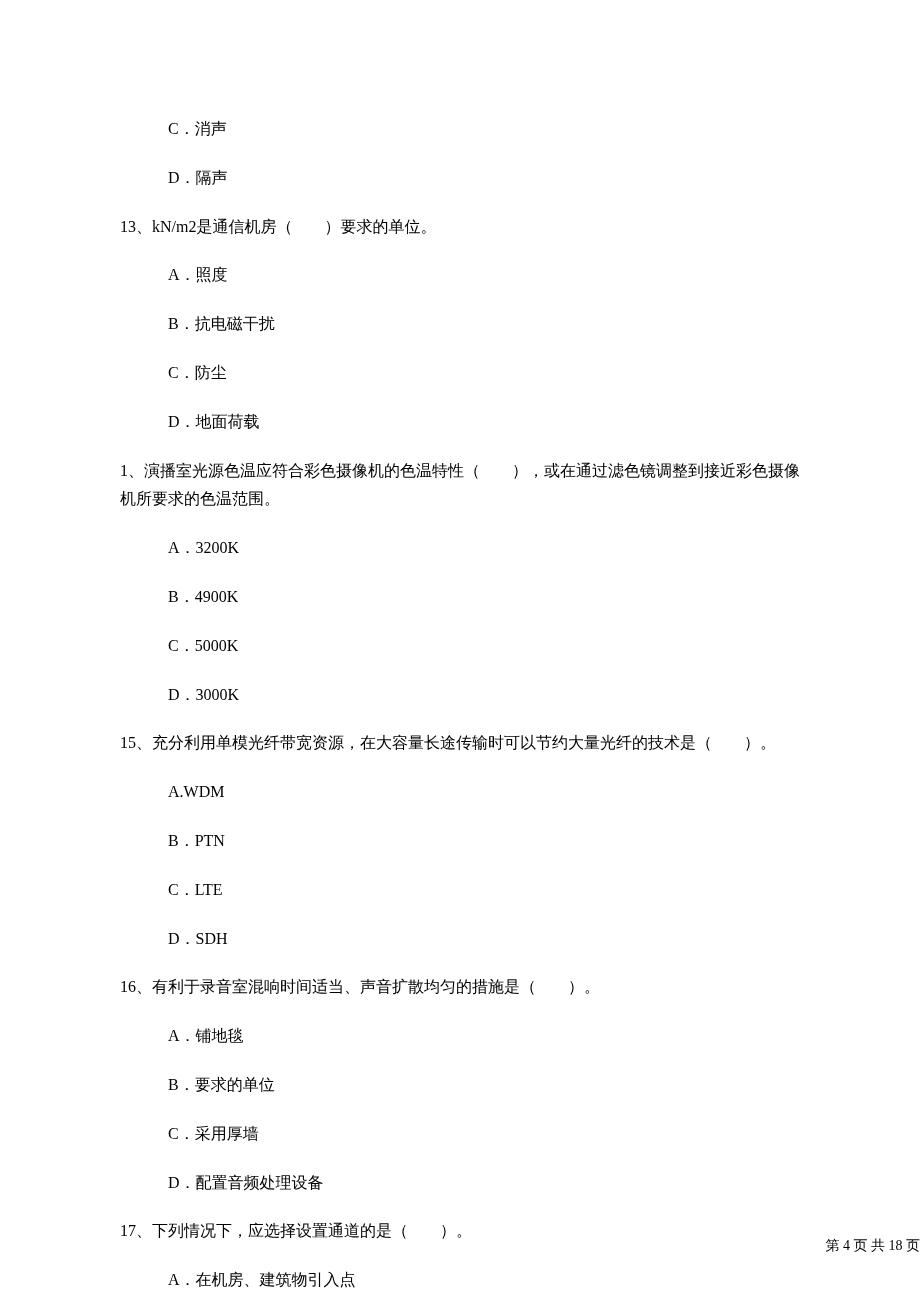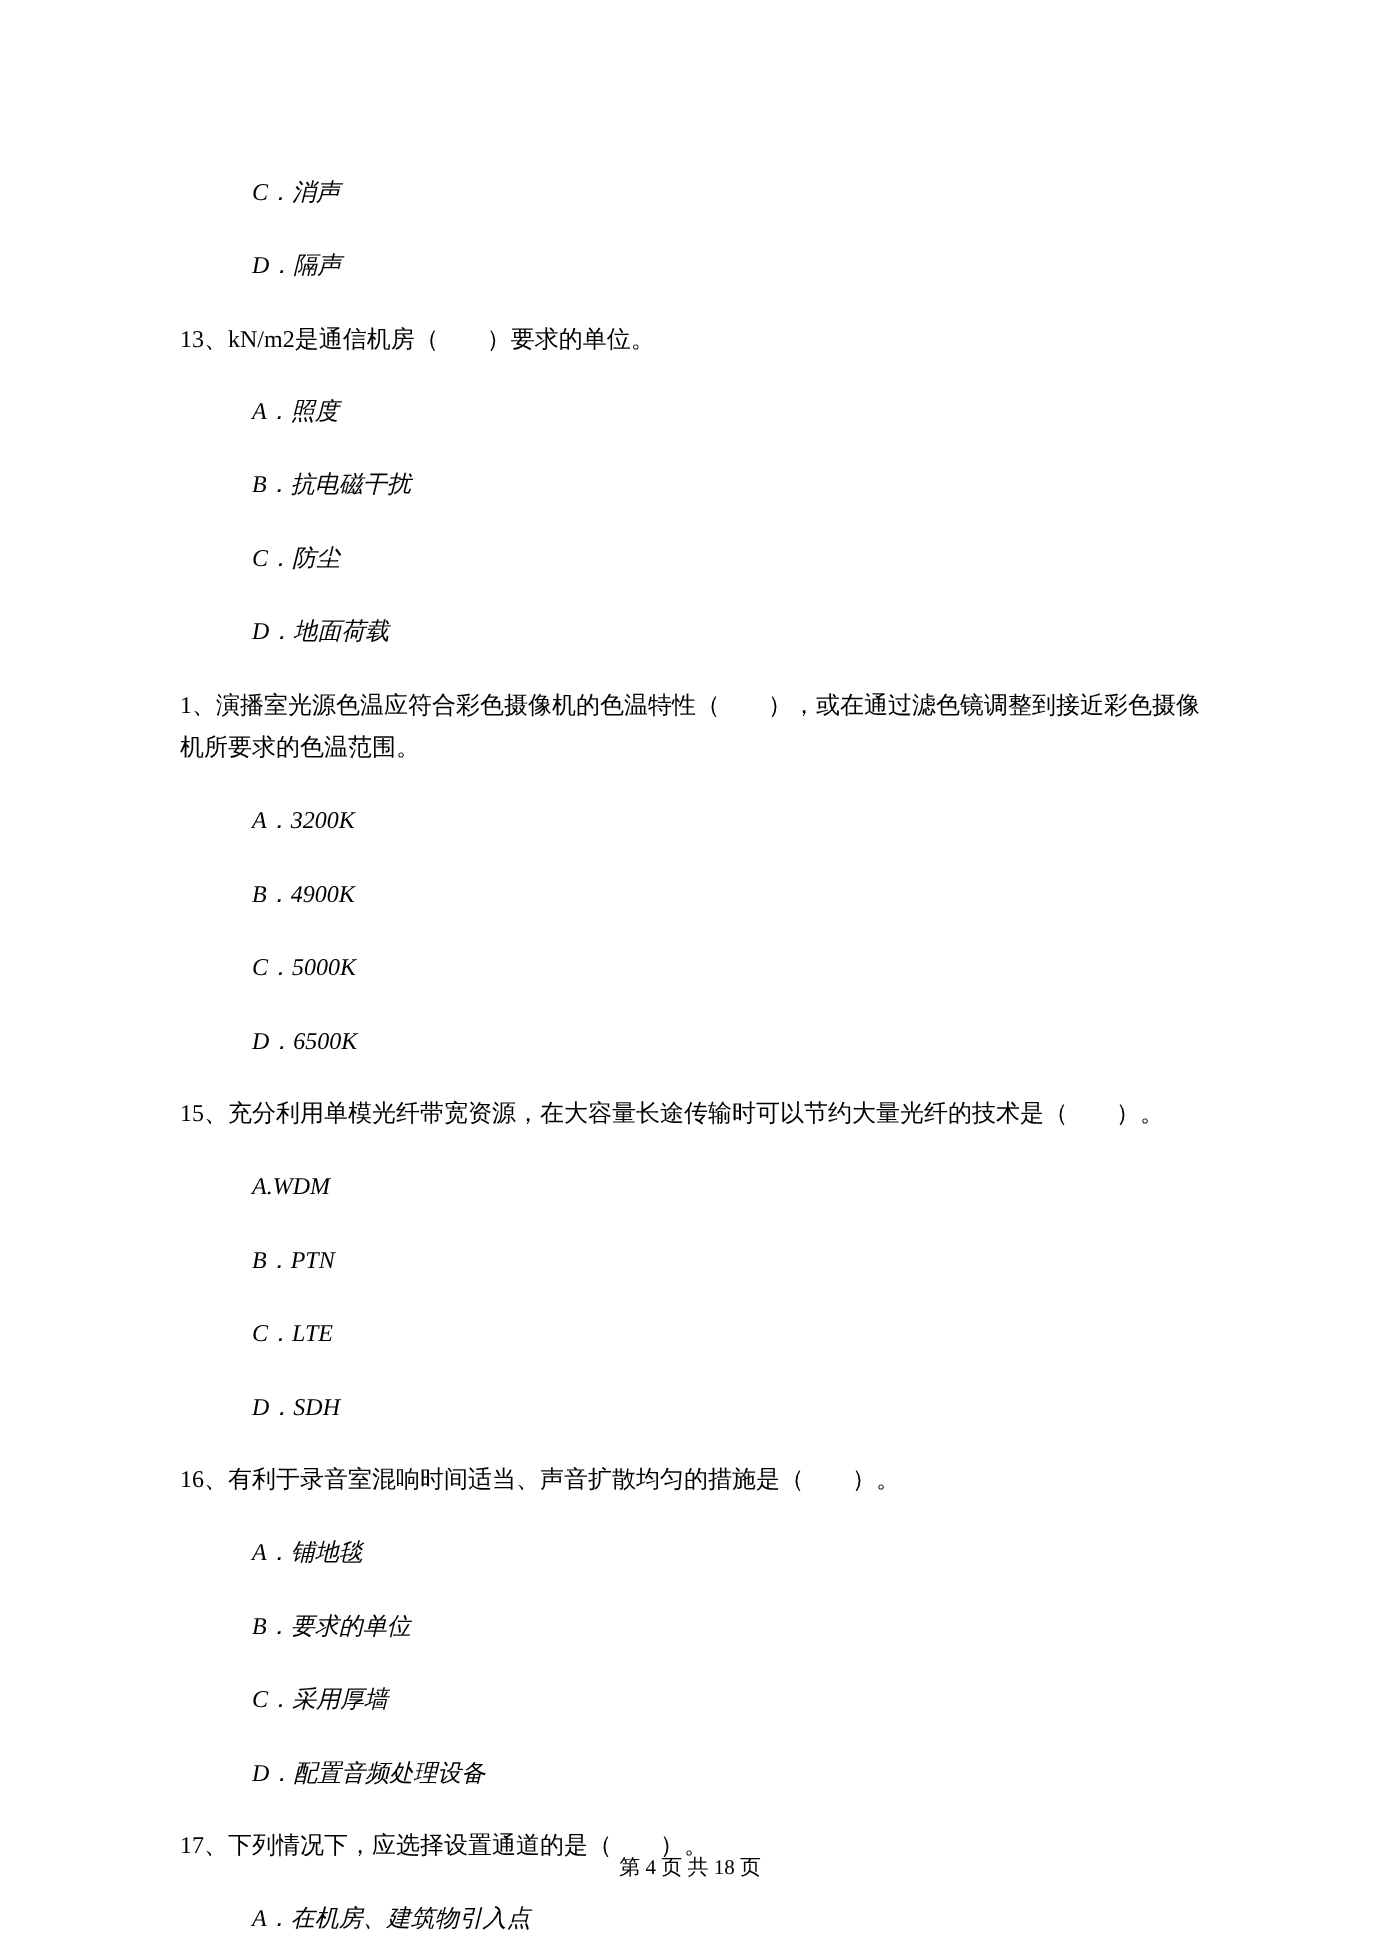--- a/index.html
+++ b/index.html
@@ -14,52 +14,51 @@
       font-family: "SimSun", "宋体", serif;
       font-size: 16px;
       line-height: 1.8;
       color: #000000;
       position: relative;
       padding: 115px 120px 40px 120px;
     }
     .option {
       padding-left: 48px;
       margin-bottom: 20px;
-      font-style: italic;
     }
     .question {
       margin-bottom: 20px;
       margin-top: 18px;
     }
     .footer {
       position: absolute;
       bottom: 44px;
       left: 0;
       right: 0;
-      text-align: center;
+      text-align: right;
       font-size: 14px;
     }
   </style>
 </head>
 <body>
 
 <div class="option">C．消声</div>
 <div class="option">D．隔声</div>
 
 <div class="question">13、kN/m2是通信机房（　　）要求的单位。</div>
 <div class="option">A．照度</div>
 <div class="option">B．抗电磁干扰</div>
 <div class="option">C．防尘</div>
 <div class="option">D．地面荷载</div>
 
 <div class="question">1、演播室光源色温应符合彩色摄像机的色温特性（　　），或在通过滤色镜调整到接近彩色摄像机所要求的色温范围。</div>
 <div class="option">A．3200K</div>
 <div class="option">B．4900K</div>
 <div class="option">C．5000K</div>
-<div class="option">D．6500K</div>
+<div class="option">D．3000K</div>
 
 <div class="question">15、充分利用单模光纤带宽资源，在大容量长途传输时可以节约大量光纤的技术是（　　）。</div>
 <div class="option">A.WDM</div>
 <div class="option">B．PTN</div>
 <div class="option">C．LTE</div>
 <div class="option">D．SDH</div>
 
 <div class="question">16、有利于录音室混响时间适当、声音扩散均匀的措施是（　　）。</div>
 <div class="option">A．铺地毯</div>
 <div class="option">B．要求的单位</div>

